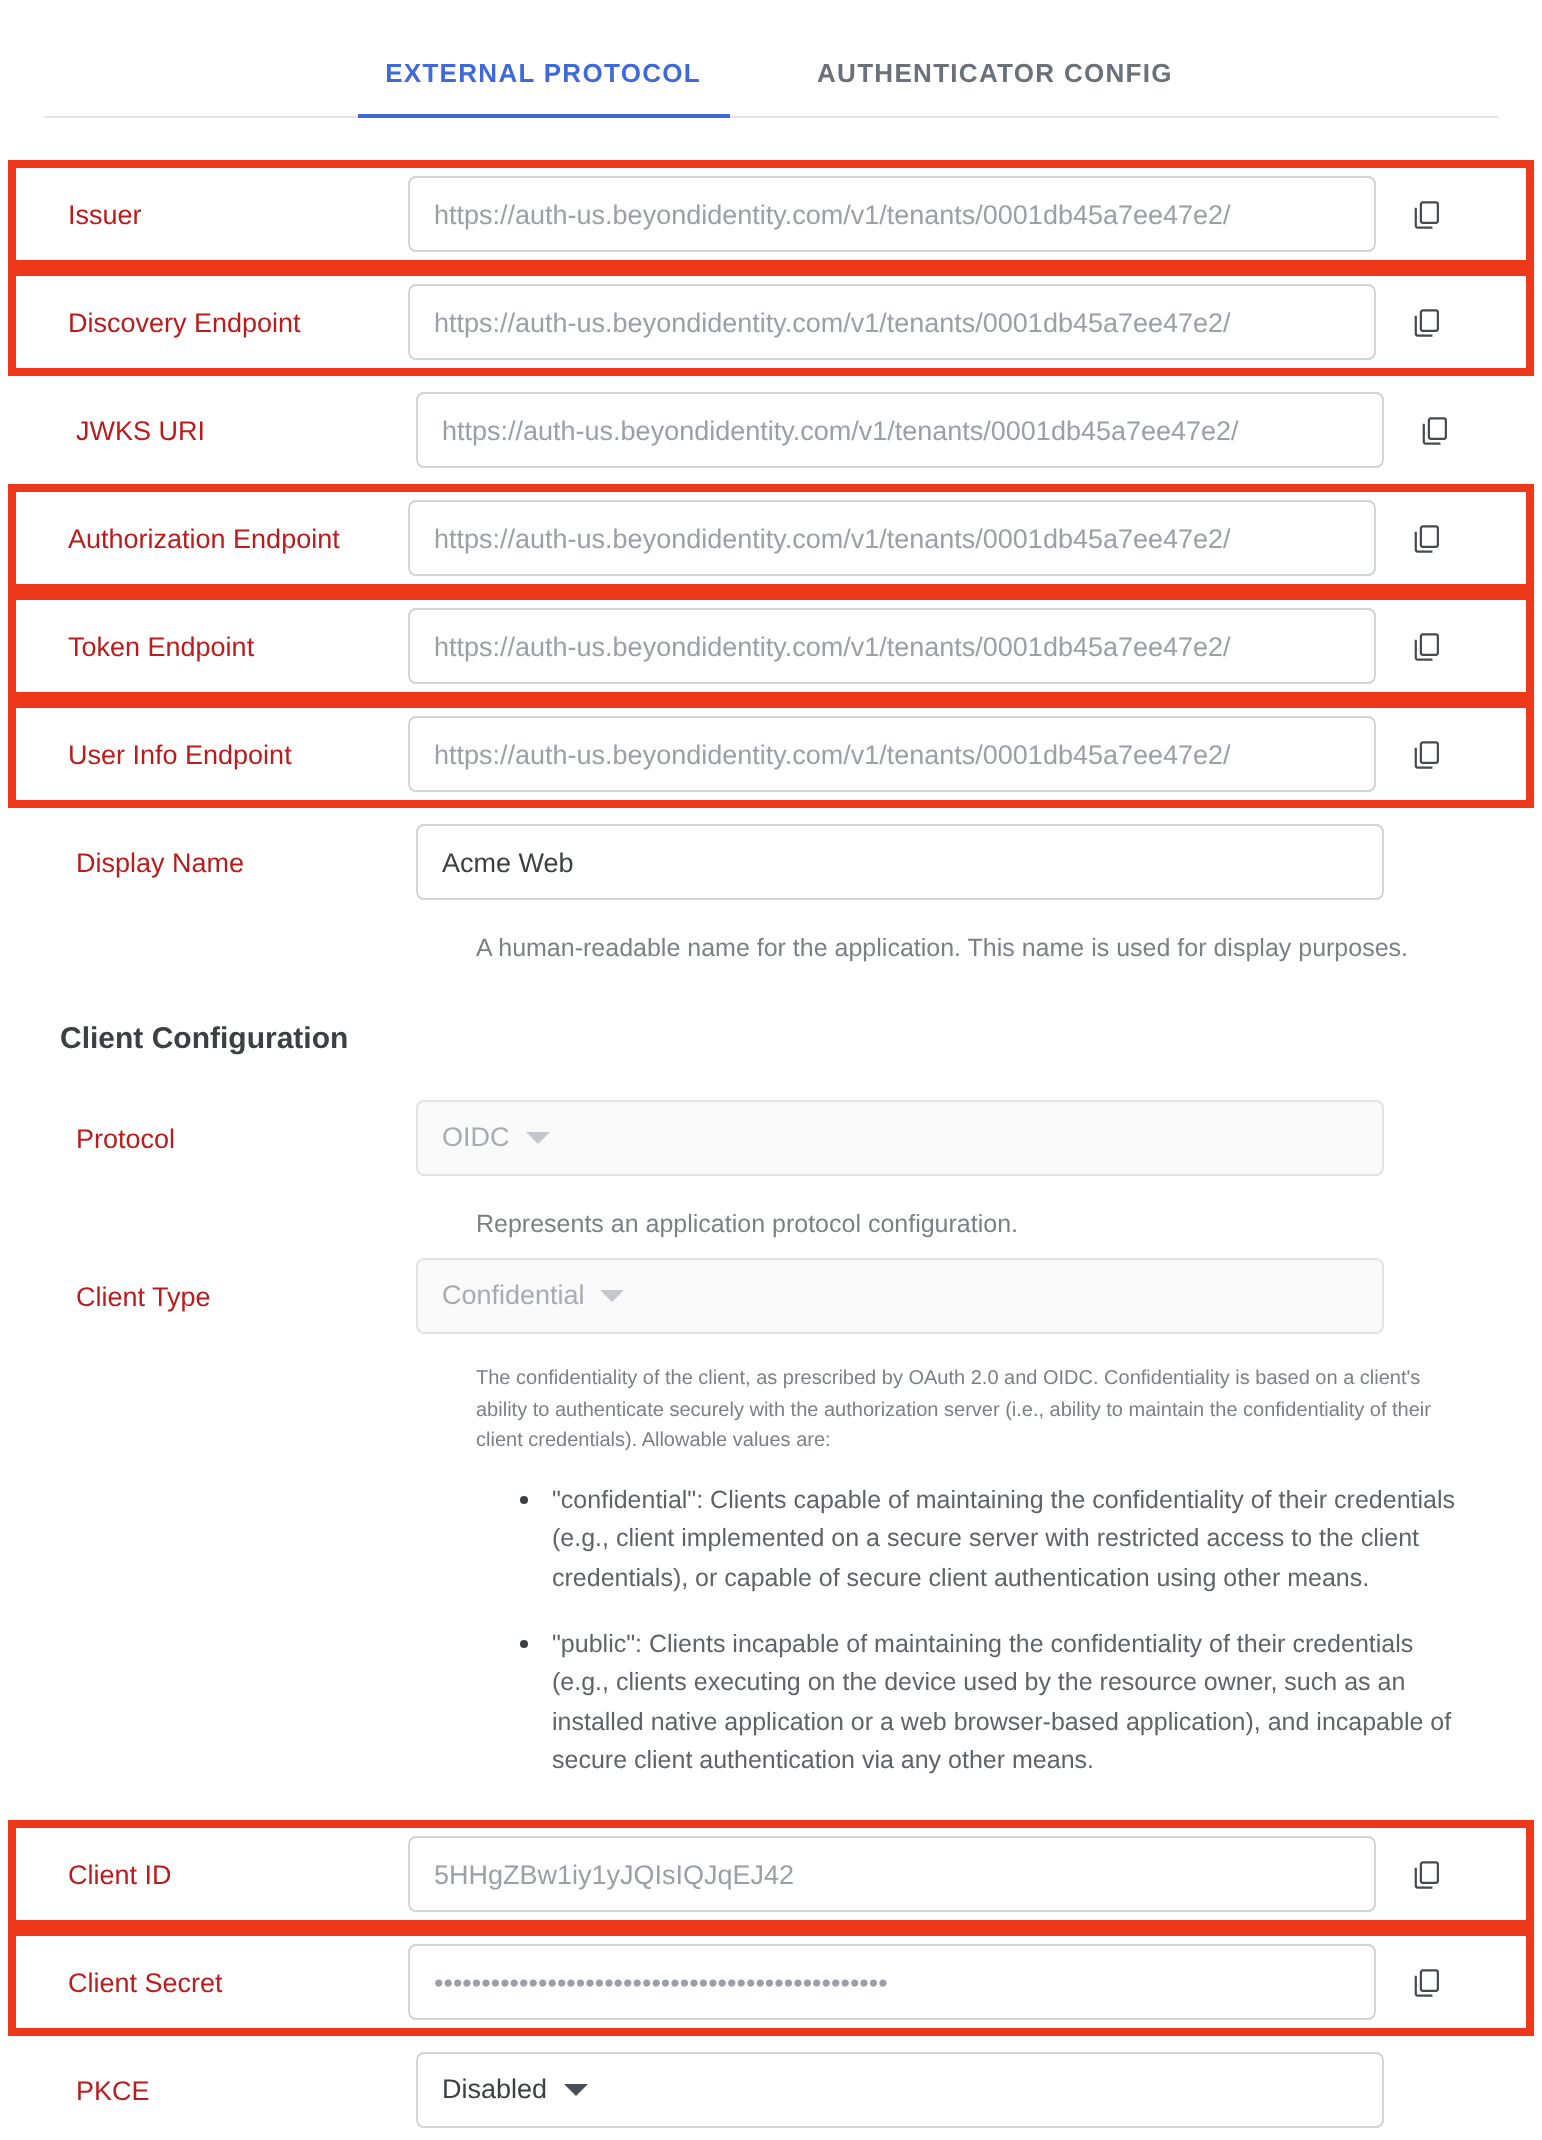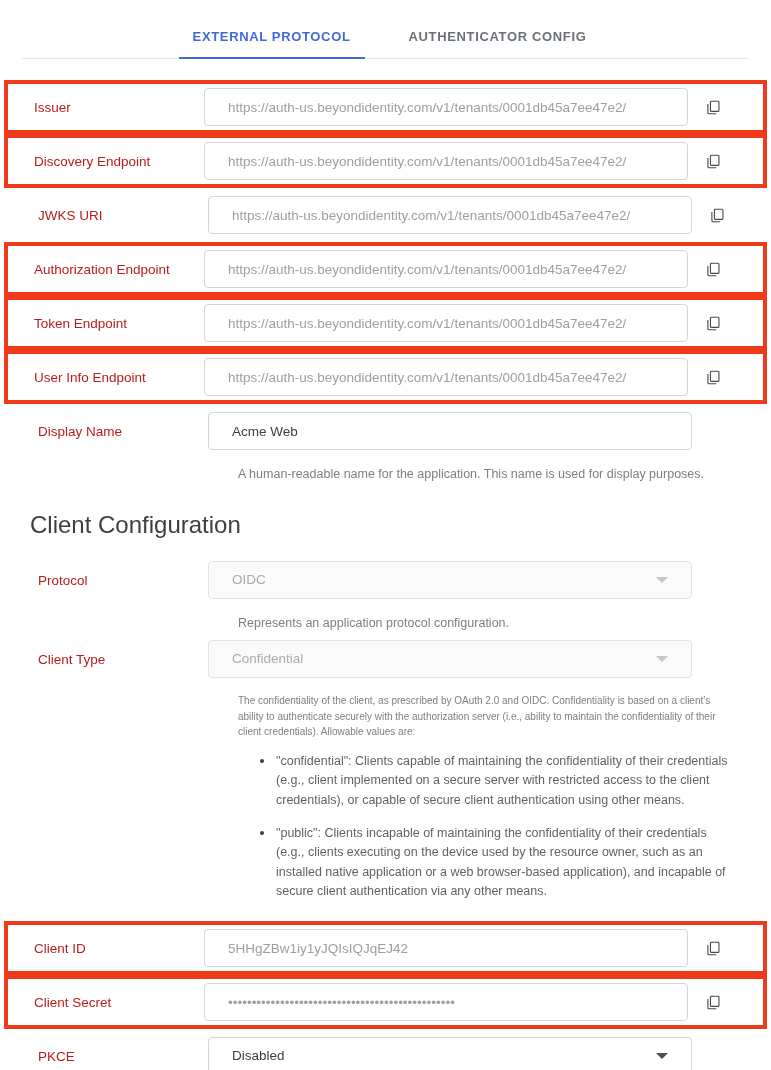--- a/index.html
+++ b/index.html
@@ -88,39 +88,38 @@
     min-width: 0;
   }
 
   .field {
     height: 38px;
     line-height: 38px;
     border: 1px solid #d2d5d9;
     border-radius: 4px;
     background: #ffffff;
     font-size: 13.5px;
-    padding: 0 23px;
+    padding: 0 12px;
     box-sizing: border-box;
     width: 484px;
     flex: 0 0 484px;
     white-space: nowrap;
     overflow: hidden;
     color: #3c4043;
     position: relative;
   }
   .field.muted { color: #9aa0a6; }
   .field.disabled {
     background: #fafafa;
     color: #a7acb1;
     border-color: #e0e3e6;
   }
   .field.wide-sel {
     display: flex;
     align-items: center;
-    justify-content: space-between;
   }
   .field .sel-val { overflow: hidden; white-space: nowrap; }
 
   .caret {
     width: 0; height: 0;
     border-left: 6px solid transparent;
     border-right: 6px solid transparent;
     border-top: 6px solid #c3c7cb;
     margin-left: 8px;
     flex: 0 0 auto;
@@ -143,23 +142,23 @@
     color: #7b8085;
     margin: 7px 0 0 222px;
     line-height: 1.45;
   }
   .helper-block {
     margin: 0 8px;
     padding: 0 8px;
   }
 
   .section-title {
-    font-size: 24px;
+    font-size: 15px;
     color: #3c4043;
-    font-weight: normal;
+    font-weight: bold;
     margin: 28px 0 14px 30px;
   }
 
   .para {
     font-size: 10px;
     color: #7b8085;
     line-height: 1.55;
     margin: 7px 0 0 222px;
     width: 488px;
   }

